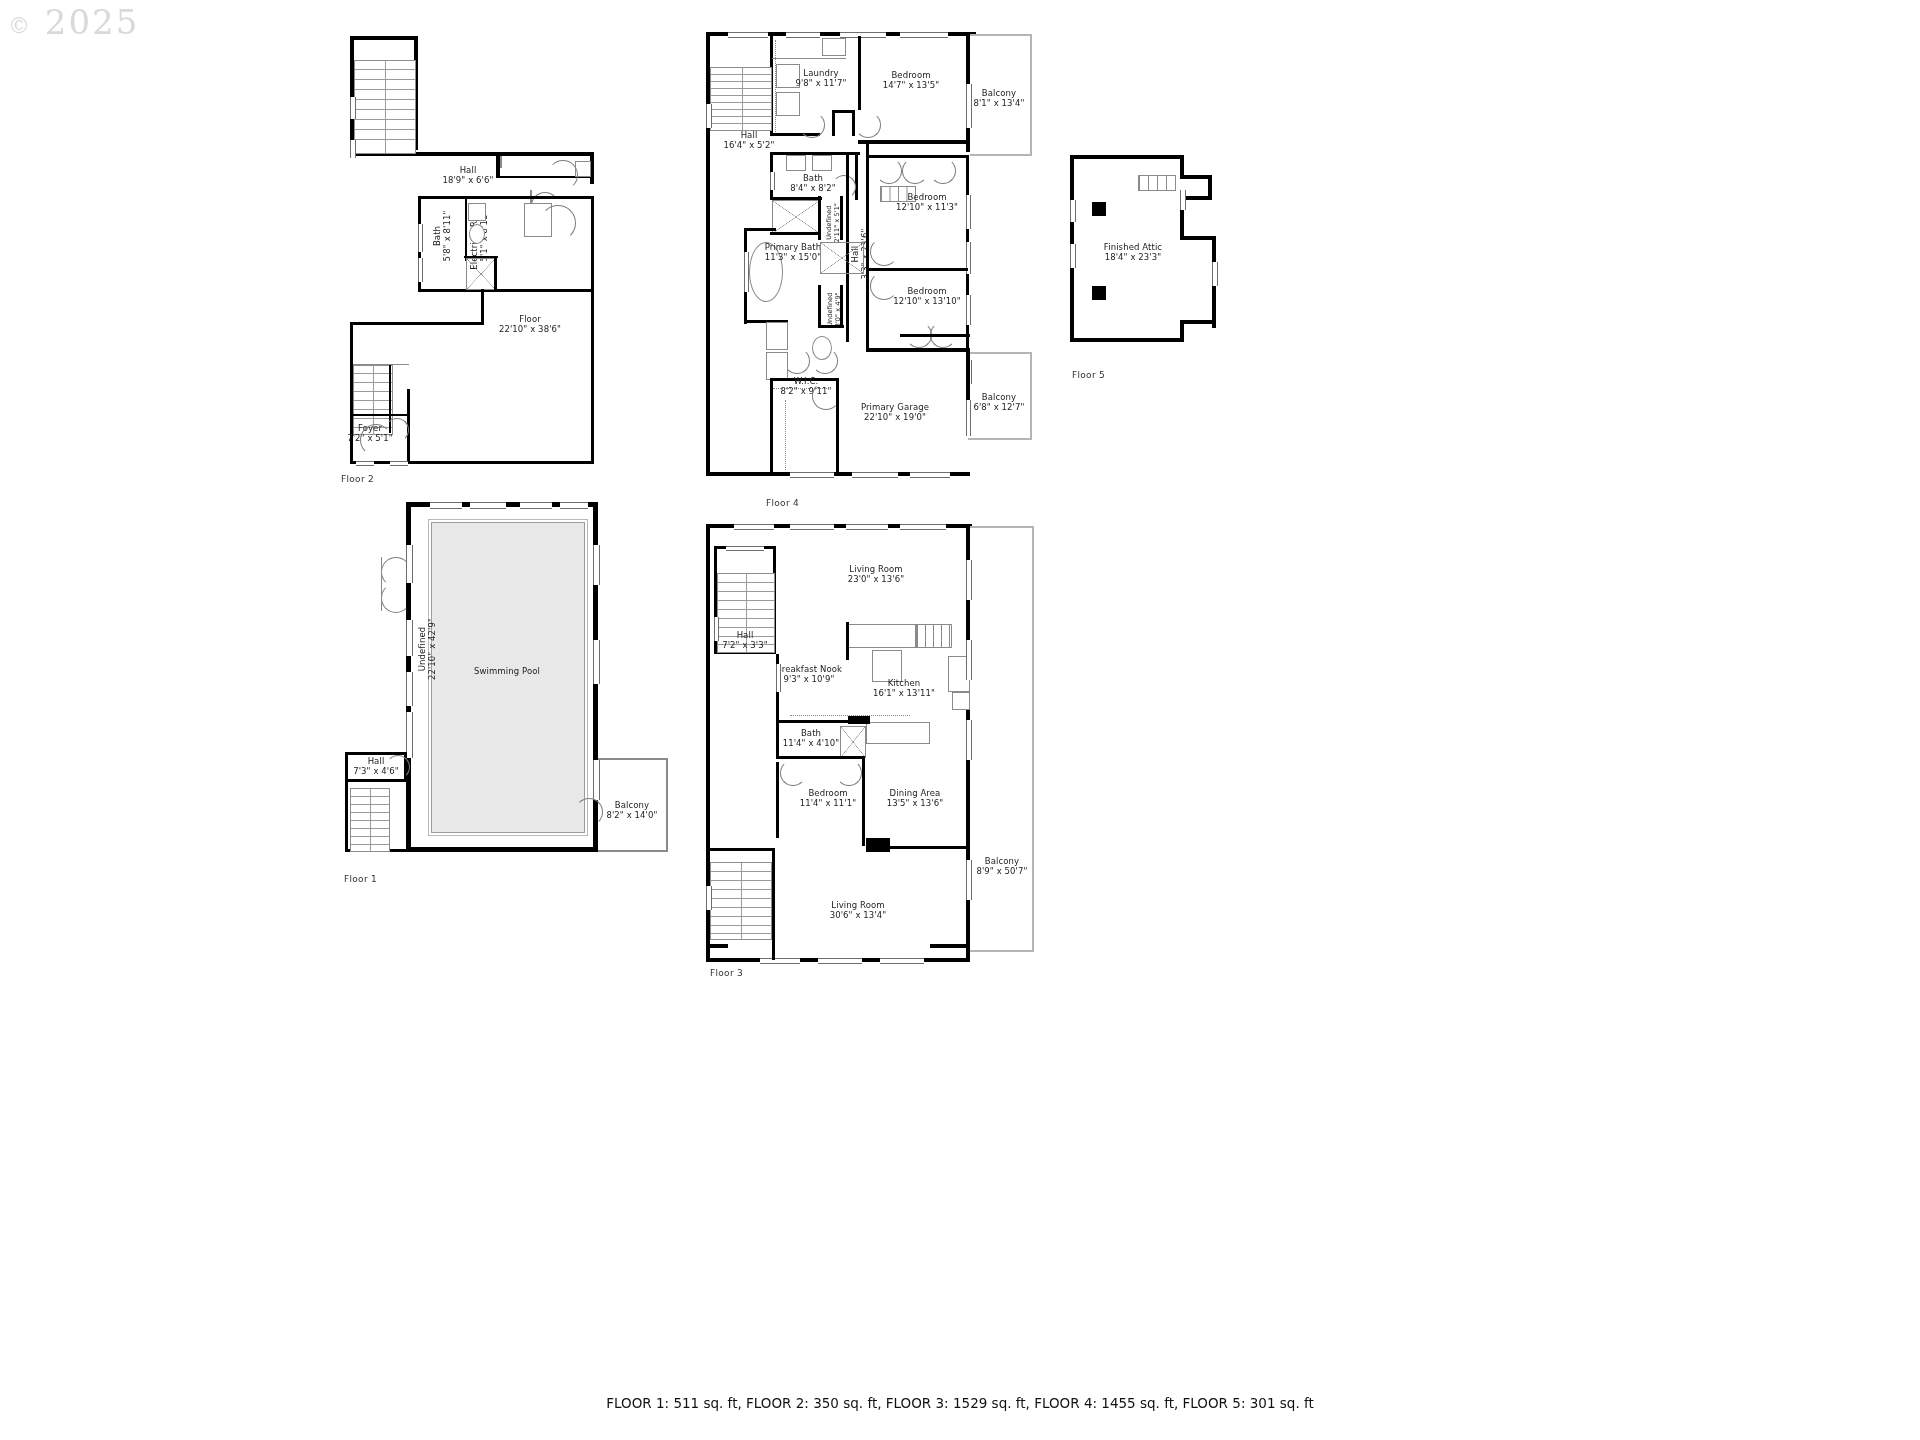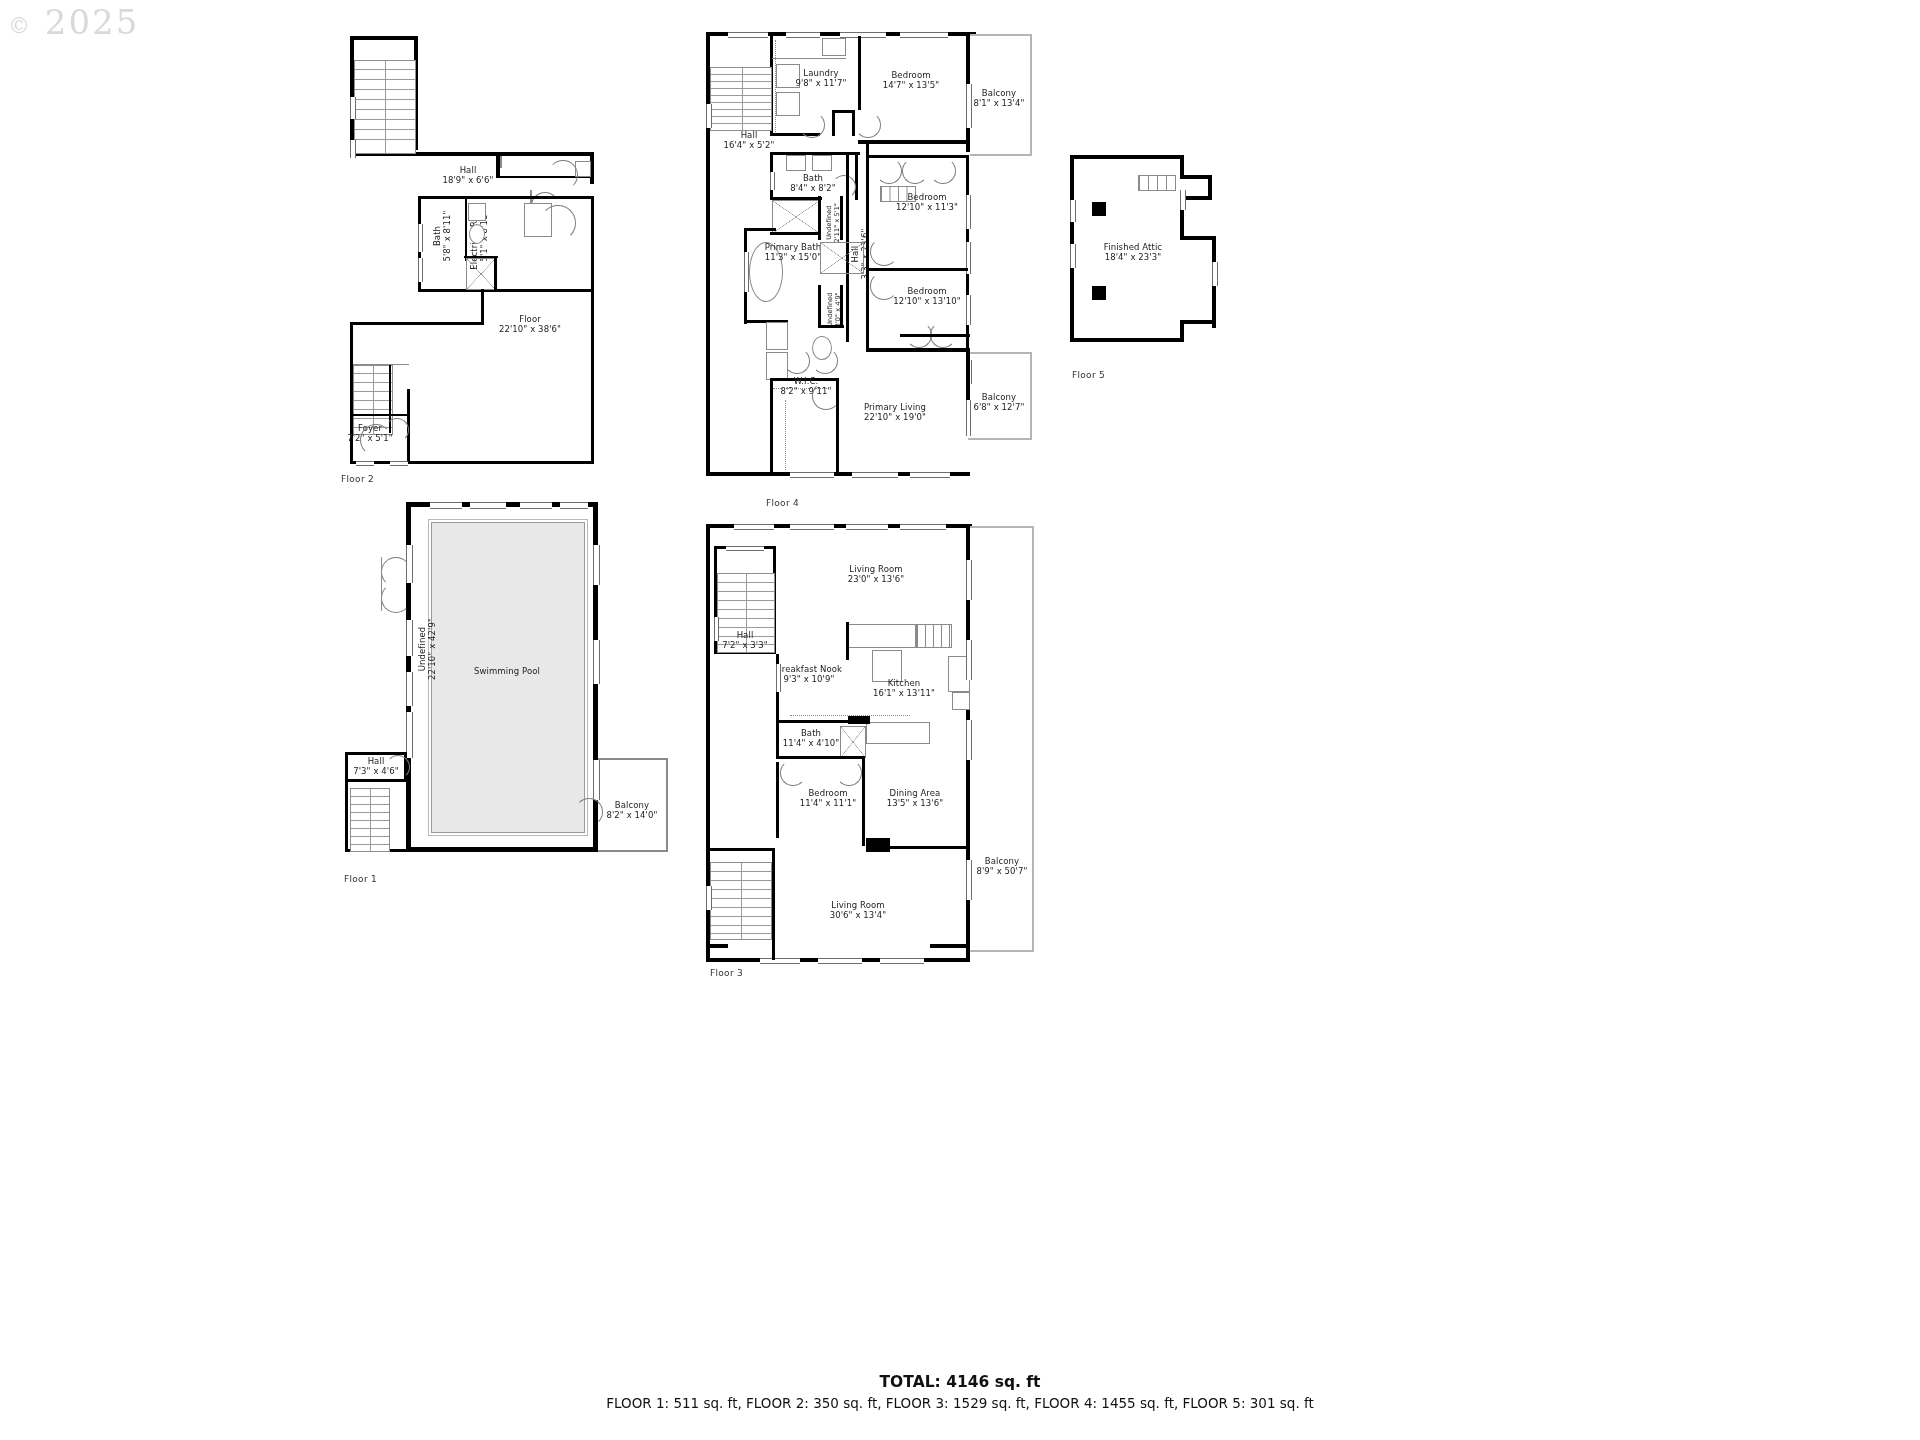--- a/index.html
+++ b/index.html
@@ -379,21 +379,21 @@
     <div class="wall" style="left:836px;top:378px;width:3px;height:94px"></div>
     <div class="dot" style="left:773px;top:388px;width:54px"></div>
     <div class="dotv" style="left:785px;top:400px;height:70px"></div>
     <div class="lbl" style="left:776px;top:376px;width:60px">
       <span class="n">W.I.C.</span>
       <span class="d">8'2" x 9'11"</span>
     </div>
     <div class="door" style="left:812px;top:382px;width:26px;height:26px;border-right-color:transparent;border-top-color:transparent"></div>
 
     <div class="lbl" style="left:840px;top:402px;width:110px">
-      <span class="n">Primary Living</span>
+      <span class="n">Primary Garage</span>
       <span class="d">22'10" x 19'0"</span>
     </div>
     <div class="winv" style="left:966px;top:360px;width:4px;height:24px"></div>
 
     <div class="wall" style="left:966px;top:352px;width:4px;height:48px"></div>
     <div class="thinw" style="left:970px;top:352px;width:62px;height:2px"></div>
     <div class="thinw" style="left:1030px;top:352px;width:2px;height:88px"></div>
     <div class="thinw" style="left:968px;top:438px;width:64px;height:2px"></div>
     <div class="winv" style="left:966px;top:400px;width:3px;height:36px"></div>
     <div class="lbl" style="left:968px;top:392px;width:62px">
@@ -555,17 +555,16 @@
     <div class="winv" style="left:966px;top:860px;width:4px;height:40px"></div>
     <div class="lbl" style="left:970px;top:856px;width:64px">
       <span class="n">Balcony</span>
       <span class="d">8'9" x 50'7"</span>
     </div>
 
     <div class="floorlbl" style="left:710px;top:968px">Floor 3</div>
   </div>
 
   <div id="footer">
-    <div class="t">TOTAL: 4146 sq. ft</div>
     <div class="l">FLOOR 1: 511 sq. ft, FLOOR 2: 350 sq. ft, FLOOR 3: 1529 sq. ft, FLOOR 4: 1455 sq. ft, FLOOR 5: 301 sq. ft</div>
   </div>
 
 </div>
 
 </body></html>

